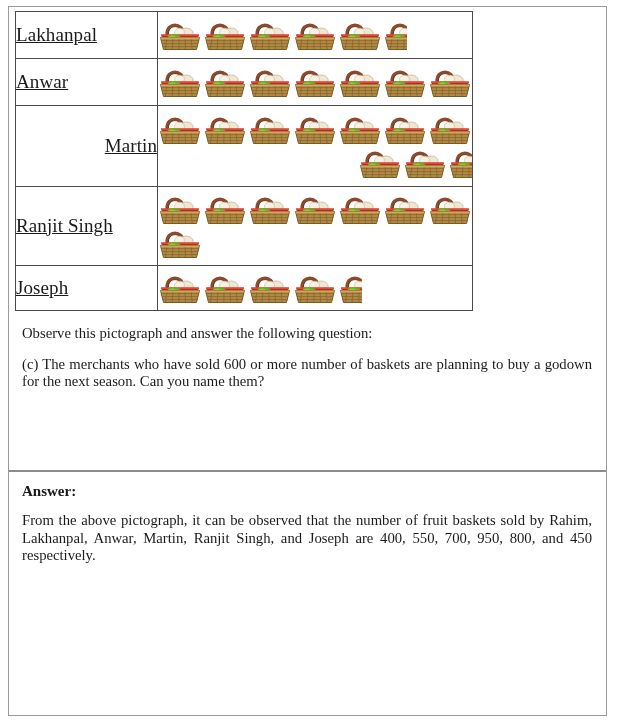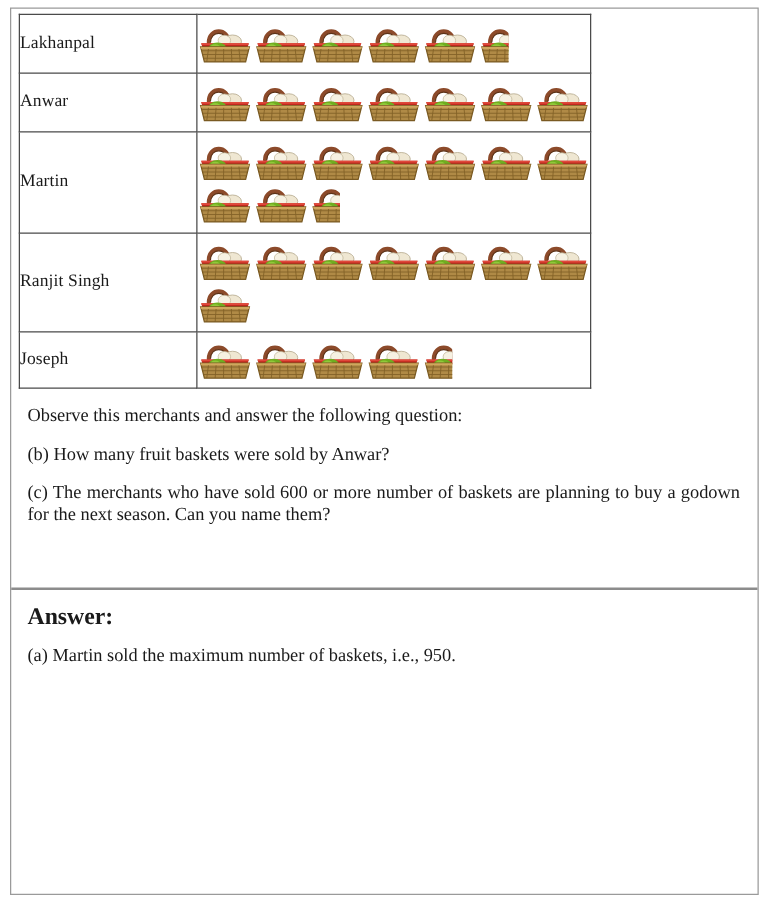--- a/index.html
+++ b/index.html
@@ -40,23 +40,24 @@
     table-layout: fixed;
   }
   table.picto td {
     border: 1px solid #4a4a4a;
     vertical-align: middle;
     padding: 0;
   }
   td.name-cell {
     width: 141px;
     padding-left: 7px;
-    font-size: 14px;
+    font-size: 19px;
     line-height: 1.1;
     letter-spacing: .1px;
+    text-decoration: underline;
   }
   td.icons-cell {
     padding: 4px 0 4px 6px;
   }
   .icon-row {
     display: block;
     white-space: nowrap;
     line-height: 0;
   }
   .basket {
@@ -68,21 +69,21 @@
     overflow: hidden;
   }
   .basket.half {
     width: 24px;
   }
   .basket svg { display: block; }
 
   
   tr.r-lakhanpal td { height: 46px; }
   tr.r-anwar     td { height: 46px; }
-  tr.r-martin    td { height: 80px; }
+  tr.r-martin    td { height: 80px; text-align: right; }
   tr.r-ranjit    td { height: 78px; }
   tr.r-joseph    td { height: 44px; }
 
   
   .qa-block {
     position: absolute;
     left: 0;
     right: 0;
   }
   .question-block {
@@ -106,21 +107,21 @@
     margin: 0 0 13px 0;
     font-size: 14.7px;
     line-height: 1.2;
     text-align: justify;
     text-justify: inter-word;
   }
   p.line.nowrap-left { text-align: left; }
   .answer-label {
     font-weight: bold;
     margin: 0 0 12px 0;
-    font-size: 19px;
+    font-size: 15px;
   }
 </style>
 </head>
 <body>
 
 <div class="page">
 
   <div class="picto-wrap">
     <table class="picto">
       <tbody>
@@ -1450,25 +1451,24 @@
       <path d="M2.5 19.5 L41.5 19.5 L41.1 21.2 L2.9 21.2 Z" fill="#cfa75e"></path>
     </g>
   </svg></span></span>
           </td>
         </tr>
       </tbody>
     </table>
   </div>
 
   <div class="qa-block question-block">
-    <p class="line nowrap-left">Observe this merchants and answer the following question:</p>
-    <p class="line nowrap-left">(b) How many fruit baskets were sold by Anwar?</p>
+    <p class="line nowrap-left">Observe this pictograph and answer the following question:</p>
     <p class="line">(c) The merchants who have sold 600 or more number of baskets are planning to buy a godown for the next season. Can you name them?</p>
   </div>
 
   <div class="divider"></div>
 
   <div class="qa-block answer-block">
     <p class="answer-label">Answer:</p>
-    <p class="line nowrap-left">(a) Martin sold the maximum number of baskets, i.e., 950.</p>
+    <p class="line">From the above pictograph, it can be observed that the number of fruit baskets sold by Rahim, Lakhanpal, Anwar, Martin, Ranjit Singh, and Joseph are 400, 550, 700, 950, 800, and 450 respectively.</p>
   </div>
 
 </div>
 
 </body></html>

